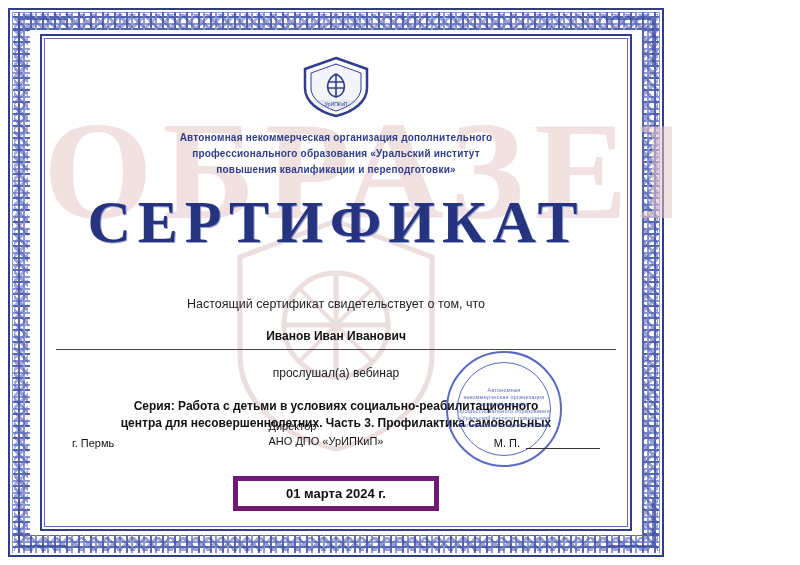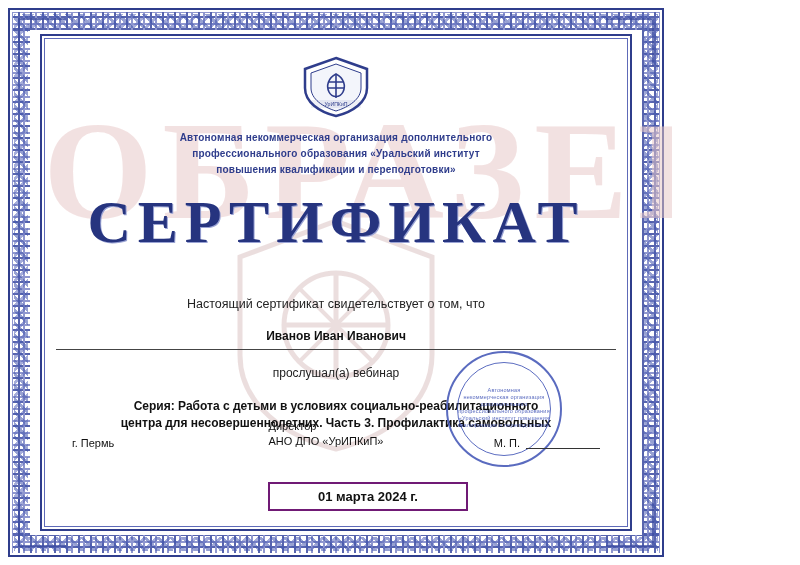--- a/index.html
+++ b/index.html
@@ -210,27 +210,26 @@
     font-size: 10.5px;
     color: #333;
   }
   .date-box {
     position: absolute;
     left: 50%;
     transform: translateX(-50%);
     bottom: 4px;
     min-width: 160px;
     padding: 5px 18px;
-    border: 2px solid #701a75;
+    border: 5px solid #701a75;
     background: #fff;
     font-size: 13px;
     font-weight: 700;
     color: #111;
     text-align: center;
-    margin-left: 32px;
   }
 </style>
 </head>
 <body>
 
 <div class="page">
 
   <div class="outer-frame"></div>
   <div class="ornament-band"></div>
   <div class="ornament-band2"></div>

